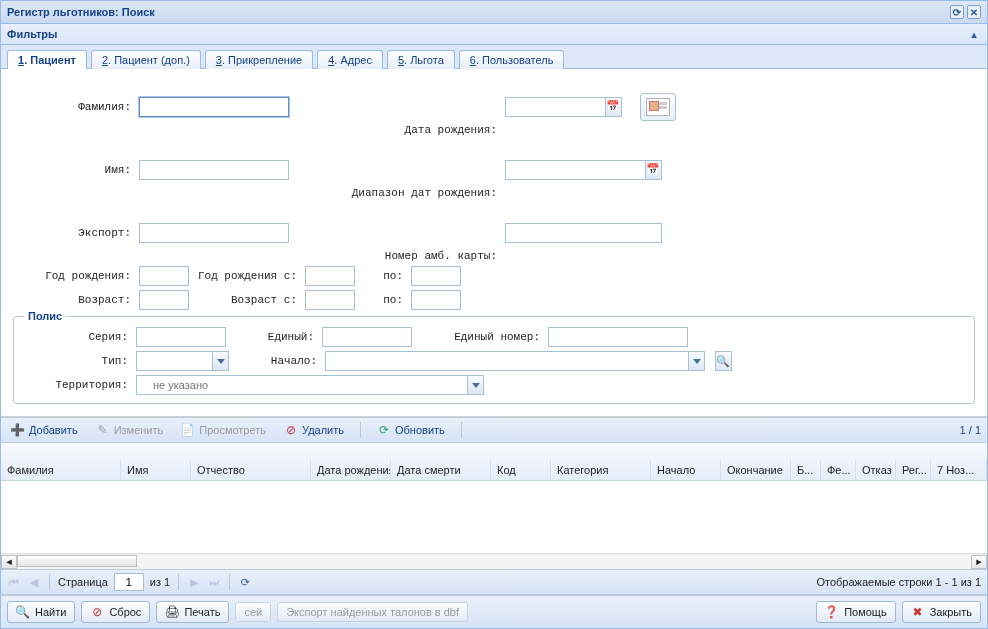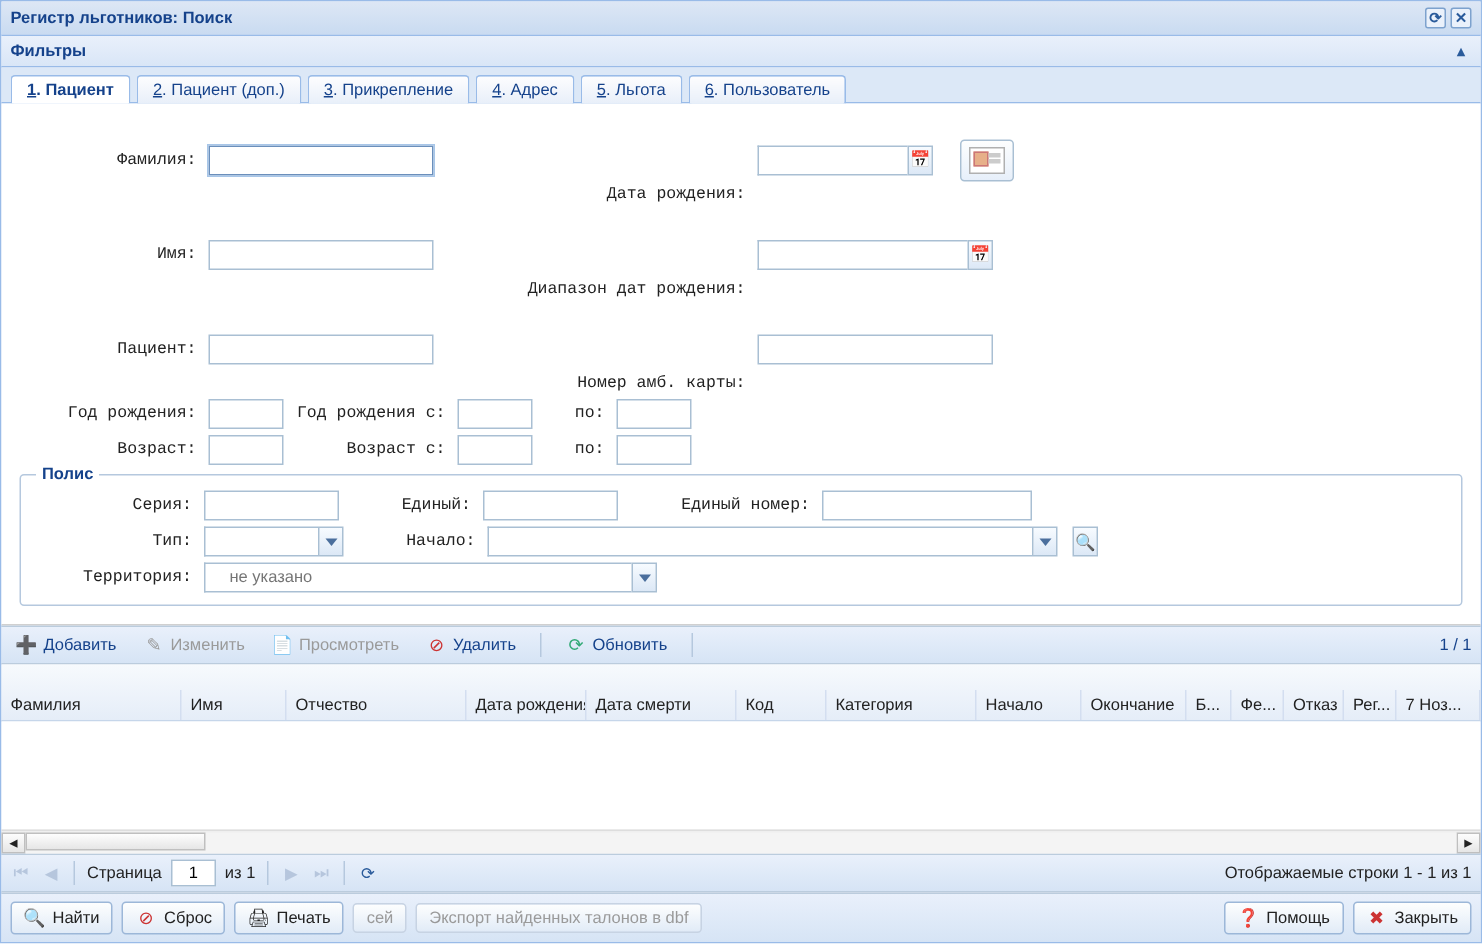--- a/index.html
+++ b/index.html
@@ -98,21 +98,21 @@
     <div class="row">
       <span class="lbl w1">Имя:</span>
       <input class="inp" style="width: 150px;">
       <span class="lbl w2">Диапазон дат рождения:</span>
       <span class="combo">
           <input class="inp" style="width: 140px;">
           <span class="trg">📅</span>
         </span>
     </div>
     <div class="row">
-      <span class="lbl w1">Пациент:</span>
+      <span class="lbl w1">Экспорт:</span>
       <input class="inp" style="width: 150px;">
       <span class="lbl w2">Номер амб. карты:</span>
       <input class="inp" style="width: 157px;">
     </div>
     <div class="row">
       <span class="lbl w1">Год рождения:</span>
       <input class="inp" style="width: 50px;">
       <span class="lbl wg">Год рождения с:</span>
       <input class="inp" style="width: 50px;">
       <span class="lbl" style="width:40px">по:</span>
@@ -151,21 +151,21 @@
               <input class="inp" style="width: 363px;">
               <span class="trg">
                 <span class="arrow"></span>
               </span>
             </span>
           <span class="trg" style="margin-left:2px">🔍</span>
         </div>
         <div class="row">
           <span class="lbl w1" style="width:104px">Территория:</span>
           <span class="combo">
-              <input class="inp" style="width: 285px; color: rgb(153, 153, 153); padding-left: 16px;" placeholder="не указано">
+              <input class="inp" style="width: 331px; color: rgb(153, 153, 153); padding-left: 16px;" placeholder="не указано">
               <span class="trg">
                 <span class="arrow"></span>
               </span>
             </span>
         </div>
       </div>
     </div>
   </div>
 
   <div class="toolbar">

